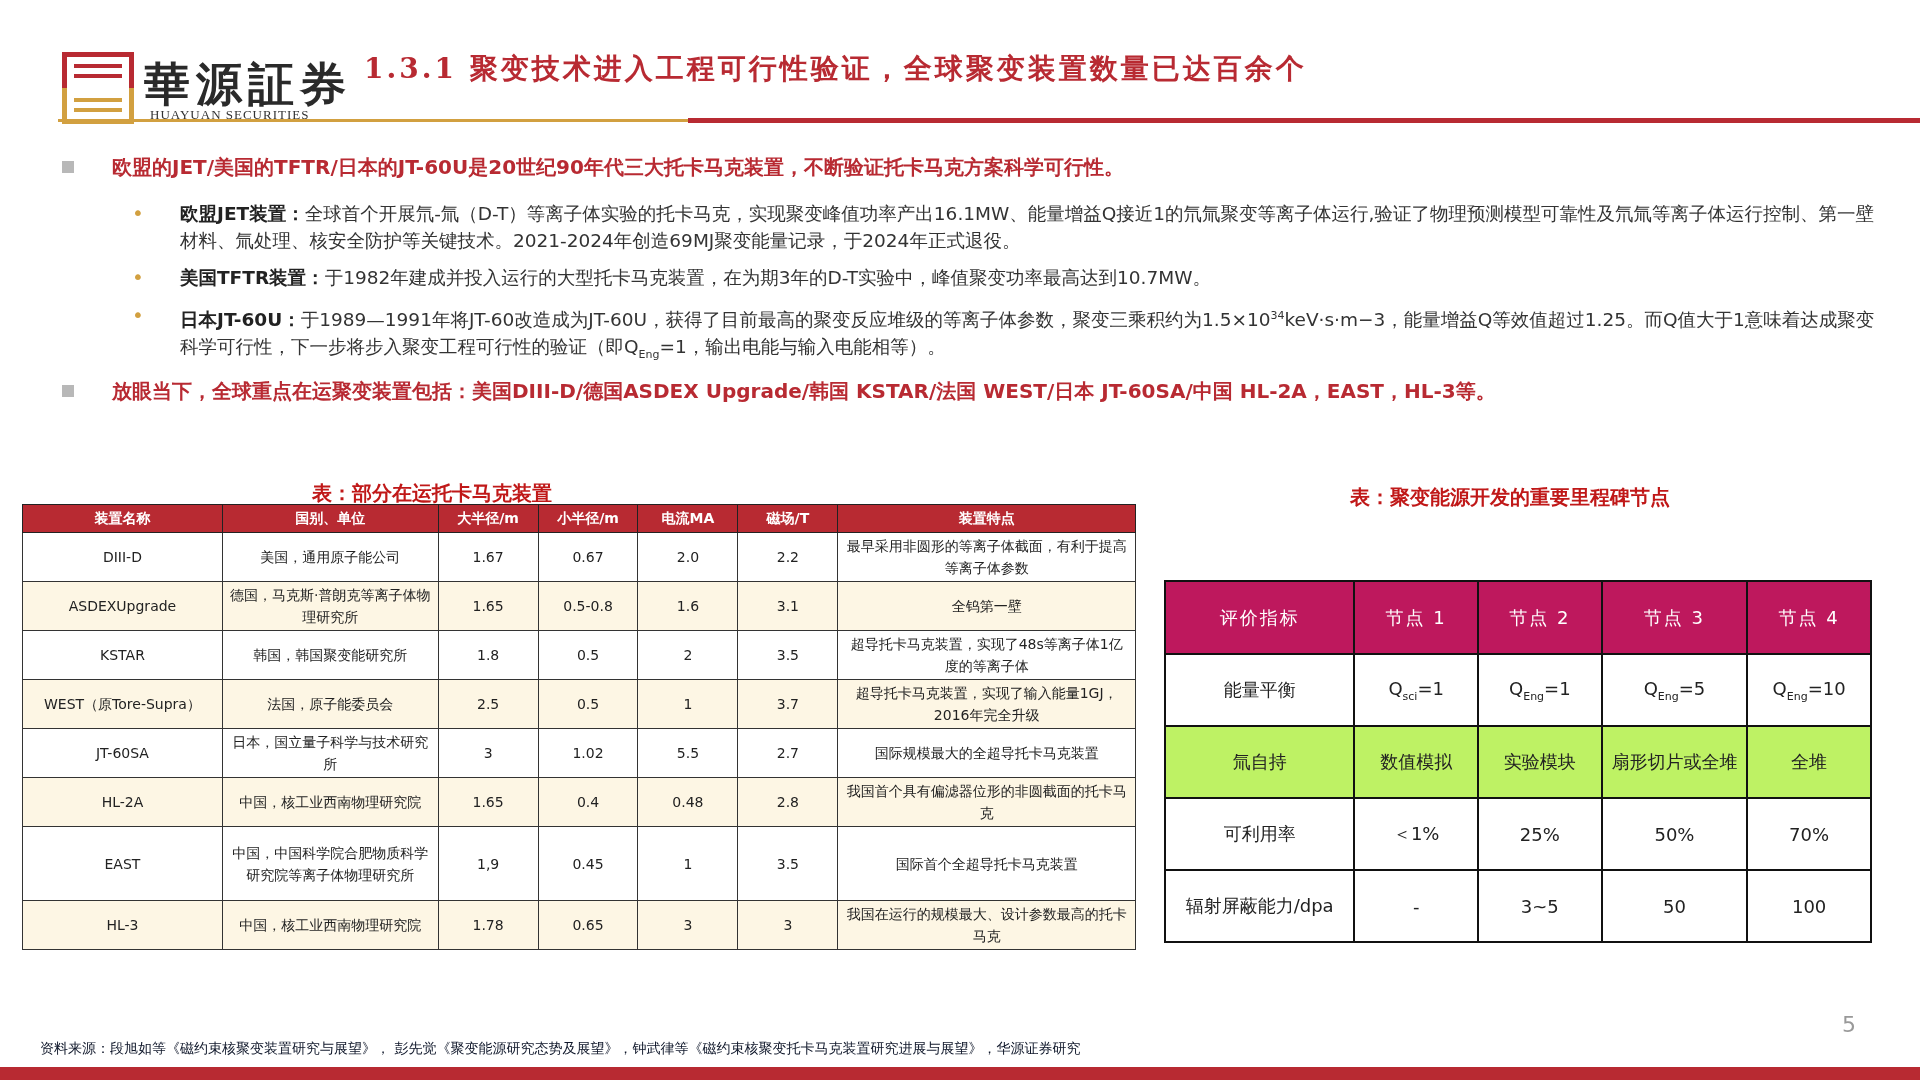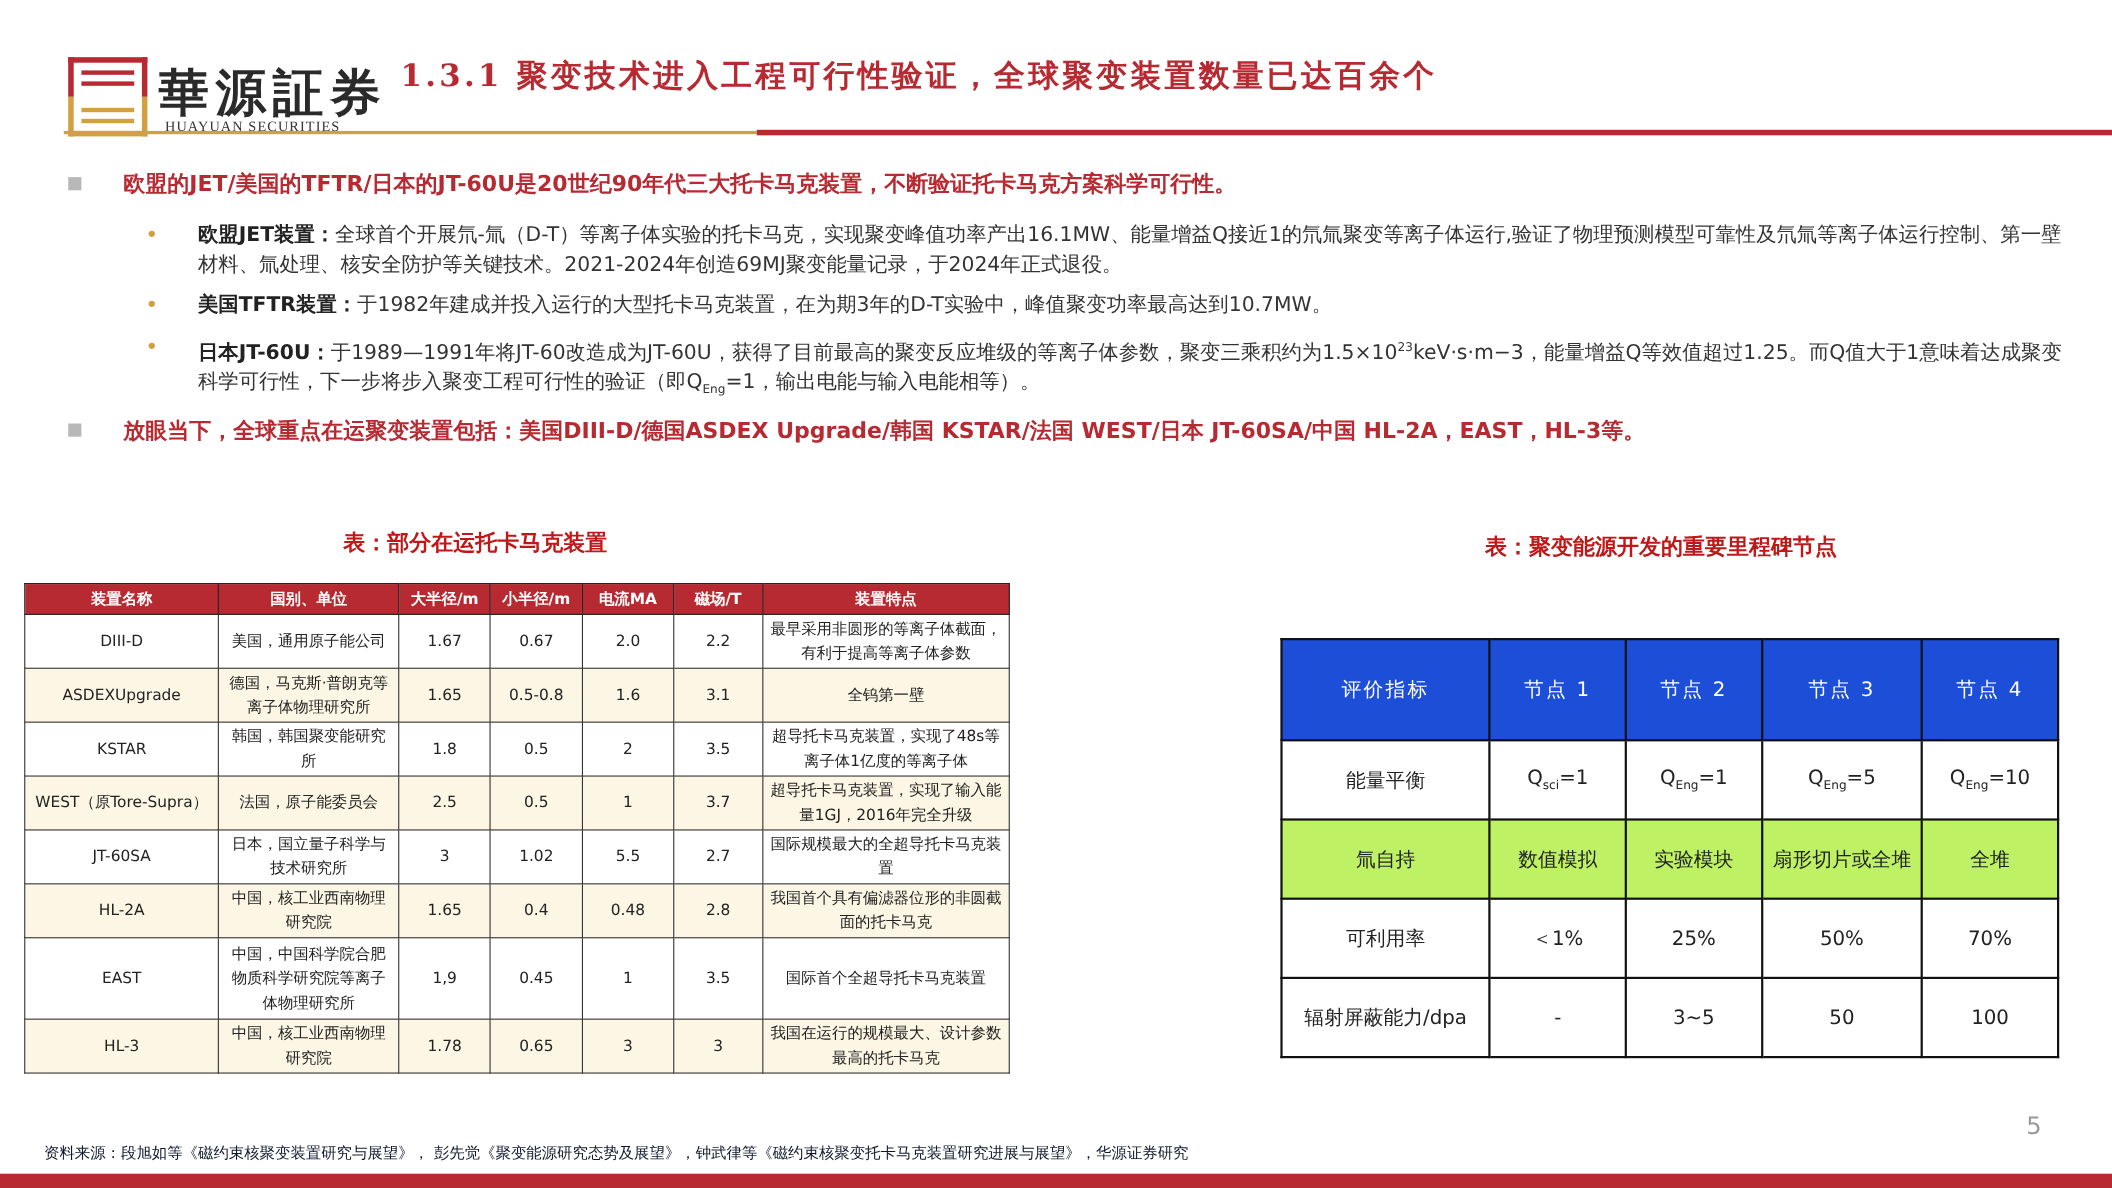--- a/index.html
+++ b/index.html
@@ -24,28 +24,28 @@
   .sub .dot { position: absolute; left: 0; top: 0; color: #d2a040; font-size: 20px; }
   .sub .txt { margin-left: 48px; display: block; }
   .sub b { color: #222; }
   sup.s, sub.s { font-size: 11px; }
 
   
   .caption { position: absolute; font-family: "DejaVu Serif", serif; font-weight: bold; font-size: 20px; color: #c01818; white-space: nowrap; }
 
   
   table { border-collapse: collapse; }
-  .tbl-left { position: absolute; left: 22px; top: 530px; width: 896px; font-size: 14px; }
+  .tbl-left { position: absolute; left: 22px; top: 504px; width: 1114px; font-size: 14px; }
   .tbl-left th { background: #b82a32; color: #fff; height: 28px; font-weight: bold; font-size: 14px; border: 1.5px solid #222; }
   .tbl-left td { border: 1.5px solid #333; text-align: center; color: #222; padding: 2px 6px; line-height: 22px; }
   .tbl-left tr.alt td { background: #fdf6e4; }
 
   
   .tbl-right { position: absolute; left: 1164px; top: 580px; width: 708px; font-size: 18px; }
-  .tbl-right th { background: #1d4ed8; color: #fff; height: 92px; font-weight: normal; border: 2.5px solid #111; font-size: 18px; letter-spacing: 2px; }
+  .tbl-right th { background: #be185d; color: #fff; height: 73px; font-weight: normal; border: 2.5px solid #111; font-size: 18px; letter-spacing: 2px; }
   .tbl-right td { border: 2.5px solid #111; height: 72px; text-align: center; color: #222; }
   .tbl-right tr.alt td { background: #bef264; text-align: center; }
 
   .source { position: absolute; left: 40px; top: 1040px; font-size: 14px; color: #0f172a; white-space: nowrap; }
   .page-num { position: absolute; left: 1842px; top: 1012px; font-size: 22px; color: #999; }
   .footer-bar { position: absolute; left: 0; top: 1067px; width: 1920px; height: 13px; background: #b82a32; }
 </style>
 </head>
 <body>
 
@@ -72,21 +72,21 @@
   <span class="txt"><b>欧盟JET装置：</b><span>全球首个开展氘-氚（D-T）等离子体实验的托卡马克，实现聚变峰值功率产出16.1MW、能量增益Q接近1的氘氚聚变等离子体运行,验证了物理预测模型可靠性及氘氚等离子体运行控制、第一壁材料、氚处理、核安全防护等关键技术。2021-2024年创造69MJ聚变能量记录，于2024年正式退役。</span></span>
 </div>
 
 <div class="sub" style="top:264px;">
   <span class="dot">•</span>
   <span class="txt"><b>美国TFTR装置：</b><span>于1982年建成并投入运行的大型托卡马克装置，在为期3年的D-T实验中，峰值聚变功率最高达到10.7MW。</span></span>
 </div>
 
 <div class="sub" style="top:302px;">
   <span class="dot">•</span>
-  <span class="txt"><b>日本JT-60U：</b><span>于1989—1991年将JT-60改造成为JT-60U，获得了目前最高的聚变反应堆级的等离子体参数，聚变三乘积约为1.5×10</span><sup class="s">23</sup><span>keV·s·m−3，能量增益Q等效值超过1.25。而Q值大于1意味着达成聚变科学可行性，下一步将步入聚变工程可行性的验证（即Q</span><sub class="s">Eng</sub><span>=1，输出电能与输入电能相等）。</span></span>
+  <span class="txt"><b>日本JT-60U：</b><span>于1989—1991年将JT-60改造成为JT-60U，获得了目前最高的聚变反应堆级的等离子体参数，聚变三乘积约为1.5×10</span><sup class="s">34</sup><span>keV·s·m−3，能量增益Q等效值超过1.25。而Q值大于1意味着达成聚变科学可行性，下一步将步入聚变工程可行性的验证（即Q</span><sub class="s">Eng</sub><span>=1，输出电能与输入电能相等）。</span></span>
 </div>
 
 <div class="main-bullet" style="top:378px;text-align:center;">
   <span class="sq"></span><span>放眼当下，全球重点在运聚变装置包括：美国DIII-D/德国ASDEX Upgrade/韩国 KSTAR/法国 WEST/日本 JT-60SA/中国 HL-2A，EAST，HL-3等。</span>
 </div>
 
 <div class="caption" style="left:312px;top:480px;">表：部分在运托卡马克装置</div>
 <table class="tbl-left">
   <colgroup>
     <col style="width:200px">

